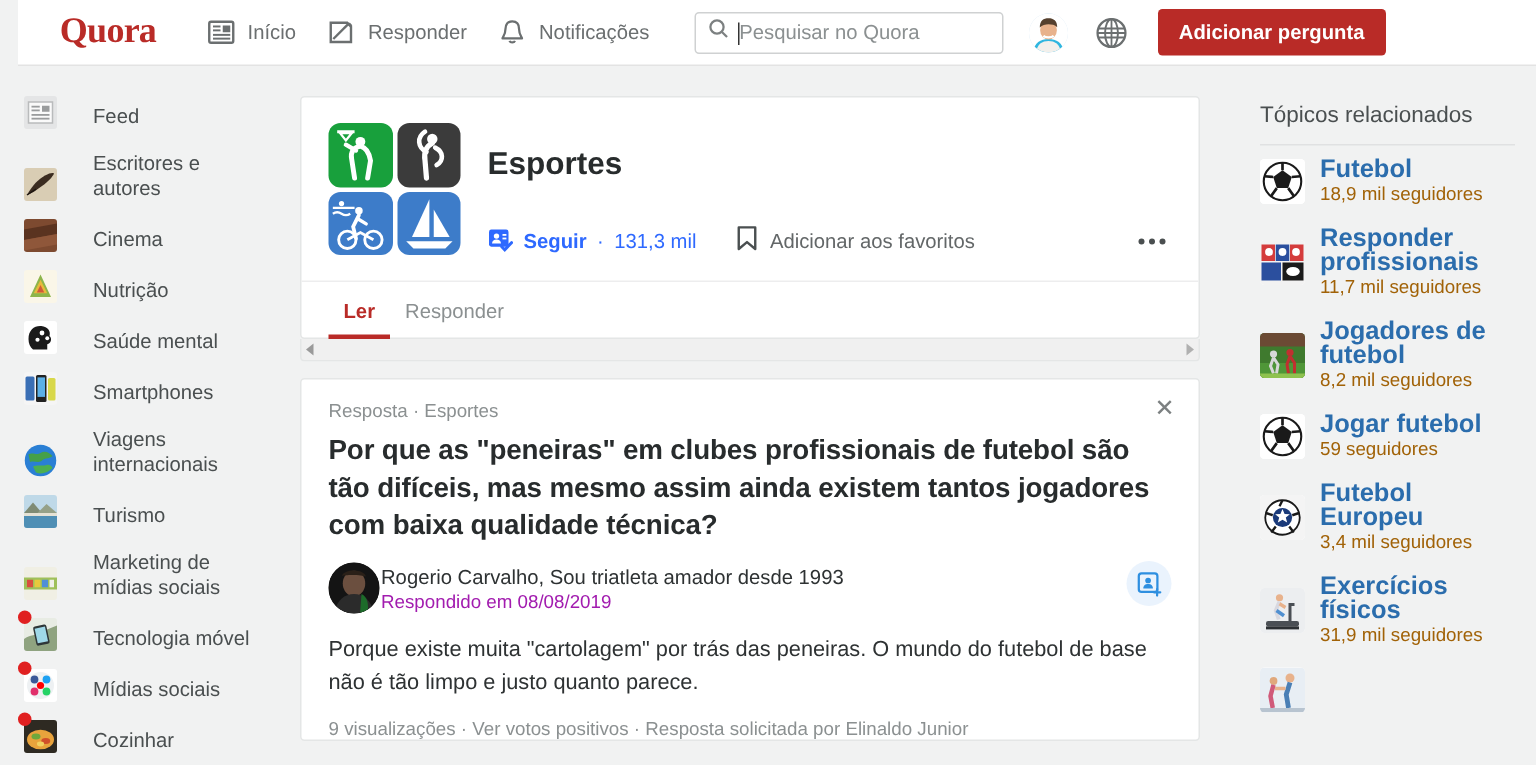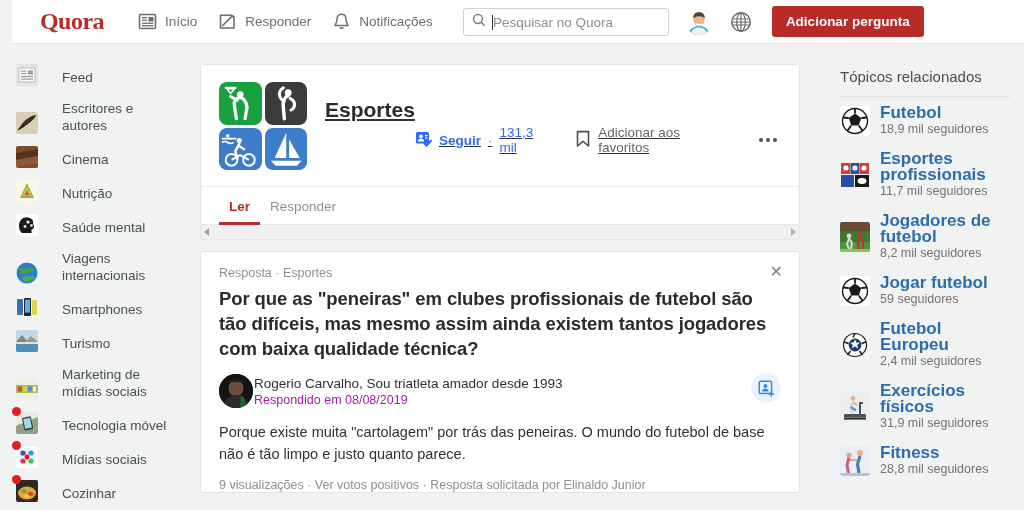--- a/index.html
+++ b/index.html
@@ -147,21 +147,21 @@
   }
   #topic-grid {
     width: 88px; height: 88px;
     flex: 0 0 88px;
     display: grid;
     grid-template-columns: 1fr 1fr;
     grid-template-rows: 1fr 1fr;
     gap: 3px;
   }
   .tile { border-radius: 8px; position: relative; overflow: hidden; }
-  #topic-right { flex: 1; display: flex; flex-direction: row; text-decoration: underline; }
+  #topic-right { flex: 1; display: flex; flex-direction: column; }
   #topic-title {
     font-size: 21px; font-weight: bold;
     color: #282c2d;
     margin-top: 16px;
   }
   #topic-actions {
     display: flex; align-items: center;
     margin-top: 28px; gap: 26px;
   }
   .action {
@@ -285,21 +285,21 @@
   .topic-thumb {
     width: 30px; height: 30px; flex: 0 0 30px;
     border-radius: 3px; overflow: hidden;
     position: relative; background: #fff;
   }
   .topic-name {
     font-size: 17px; font-weight: bold; color: #2b6dad;
     line-height: 16px;
   }
   .topic-followers {
-    font-size: 12.5px; color: #737373; margin-top: 1px;
+    font-size: 12.5px; color: #a16207; margin-top: 1px;
   }
 </style>
 </head>
 <body>
 
 <div id="header">
   <div id="logo">Quora</div>
 
   <div class="navitem">
     <span class="navicon">
@@ -430,41 +430,41 @@
         <path d="M3 12 C3 6 7 3 11.5 3.4 C16 3.8 18 7 17 10 C19 11.5 18 15 15.5 15.5 L15.5 19 L6 19 C4 17.5 3 15 3 12 Z" fill="#1a1a1a"></path>
         <circle cx="12" cy="8" r="1.6" fill="#fff"></circle>
         <circle cx="15.5" cy="11.5" r="1.3" fill="#fff"></circle>
         <circle cx="9" cy="12.5" r="1.4" fill="#fff"></circle>
       </svg>
     </span>
     <span class="slabel">Saúde mental</span>
   </div>
 
   <div class="side-item">
-    <span class="sicon" style="border-radius:50%;">
-      <svg width="22" height="22" viewBox="0 0 22 22">
-        <circle cx="11" cy="11" r="10.5" fill="#2a7fd4"></circle>
-        <path d="M3 7 C6 5 8 8 11 6 C14 4 17 6 19 8 C17 10 14 9 12 11 C10 13 7 11 4 12 Z" fill="#45a049"></path>
-        <path d="M6 15 C9 13.5 12 15 15 14 C17 13.4 18.5 14.6 19 16 C16 19 12 20.5 8 19 Z" fill="#4caf50"></path>
-      </svg>
-    </span>
-    <span class="slabel">Viagens internacionais</span>
-  </div>
-
-  <div class="side-item">
     <span class="sicon">
       <svg width="22" height="22" viewBox="0 0 22 22">
         <rect width="22" height="22" fill="#f5f5f5"></rect>
         <rect x="1" y="3" width="6" height="16" rx="1" fill="#3a6fb5"></rect>
         <rect x="8" y="2" width="7" height="18" rx="1" fill="#222"></rect>
         <rect x="9" y="3.6" width="5" height="13" fill="#5bb0e8"></rect>
         <rect x="16" y="4" width="5" height="15" rx="1" fill="#d8d84a"></rect>
       </svg>
     </span>
     <span class="slabel">Smartphones</span>
+  </div>
+
+  <div class="side-item">
+    <span class="sicon" style="border-radius:50%;">
+      <svg width="22" height="22" viewBox="0 0 22 22">
+        <circle cx="11" cy="11" r="10.5" fill="#2a7fd4"></circle>
+        <path d="M3 7 C6 5 8 8 11 6 C14 4 17 6 19 8 C17 10 14 9 12 11 C10 13 7 11 4 12 Z" fill="#45a049"></path>
+        <path d="M6 15 C9 13.5 12 15 15 14 C17 13.4 18.5 14.6 19 16 C16 19 12 20.5 8 19 Z" fill="#4caf50"></path>
+      </svg>
+    </span>
+    <span class="slabel">Viagens internacionais</span>
   </div>
 
   <div class="side-item">
     <span class="sicon">
       <svg width="22" height="22" viewBox="0 0 22 22">
         <rect width="22" height="22" fill="#bfd9e8"></rect>
         <rect y="12" width="22" height="10" fill="#4f8fb5"></rect>
         <path d="M0 12 L6 5 L12 12 Z" fill="#7f8b74"></path>
         <path d="M9 12 L15 6 L22 12 Z" fill="#96a188"></path>
         <rect y="12" width="22" height="2" fill="#e5e2d5"></rect>
@@ -676,21 +676,21 @@
             <rect x="10.5" y="3" width="9" height="11" fill="#2b4f9e"></rect>
             <rect x="20" y="3" width="9" height="11" fill="#d43c3c"></rect>
             <rect x="1" y="15" width="13" height="12" fill="#2b4f9e"></rect>
             <rect x="15" y="15" width="14" height="12" fill="#1a1a1a"></rect>
             <circle cx="6" cy="8" r="2.6" fill="#fff"></circle>
             <circle cx="15" cy="8" r="2.6" fill="#fff"></circle>
             <circle cx="24" cy="8" r="2.6" fill="#fff"></circle>
             <ellipse cx="22" cy="21" rx="4.5" ry="3" fill="#fff"></ellipse>
           </svg></div>
         <div>
-          <div class="topic-name">Esportes profissionais</div>
+          <div class="topic-name">Responder profissionais</div>
           <div class="topic-followers">11,7 mil seguidores</div>
         </div>
       </div>
       <div class="topic-row">
         <div class="topic-thumb"><svg width="30" height="30" viewBox="0 0 30 30">
             <rect width="30" height="30" fill="#3f7a2e"></rect>
             <rect y="20" width="30" height="10" fill="#4f9638"></rect>
             <rect y="0" width="30" height="9" fill="#6b4a34"></rect>
             <circle cx="9" cy="14" r="2.4" fill="#d8d8d8"></circle>
             <path d="M9 16.4 L7 22 L9 27 M9 16.4 L12 21 L11 27" stroke="#d8d8d8" stroke-width="2" fill="none"></path>
@@ -718,21 +718,21 @@
       <div class="topic-row">
         <div class="topic-thumb"><svg width="30" height="30" viewBox="0 0 30 30">
             <rect width="30" height="30" fill="#f4f4f4"></rect>
             <circle cx="15" cy="15" r="11.5" fill="#fff" stroke="#1a1a1a" stroke-width="1.2"></circle>
             <circle cx="15" cy="15" r="6.4" fill="#1a3a7a"></circle>
             <path d="M15 9.4 L16.4 12.6 L19.9 12.8 L17.2 15 L18.1 18.4 L15 16.5 L11.9 18.4 L12.8 15 L10.1 12.8 L13.6 12.6 Z" fill="#fff"></path>
             <path d="M15 3.5 L13 7.5 M26 12 L21.5 13.5 M22.5 25 L19.5 21 M7.5 25 L10.5 21 M4 12 L8.5 13.5" stroke="#1a1a1a" stroke-width="1.6"></path>
           </svg></div>
         <div>
           <div class="topic-name">Futebol Europeu</div>
-          <div class="topic-followers">2,4 mil seguidores</div>
+          <div class="topic-followers">3,4 mil seguidores</div>
         </div>
       </div>
       <div class="topic-row">
         <div class="topic-thumb"><svg width="30" height="30" viewBox="0 0 30 30">
             <rect width="30" height="30" fill="#eceef0"></rect>
             <circle cx="13" cy="6.5" r="2.4" fill="#e8b28c"></circle>
             <path d="M13 9 L10.5 15 L12.5 21" stroke="#d8d8e0" stroke-width="2.6" fill="none"></path>
             <path d="M13 10.5 L17 13" stroke="#e8b28c" stroke-width="2.2" fill="none"></path>
             <path d="M11 15 L16 18.5" stroke="#4f8fd0" stroke-width="2.4" fill="none"></path>
             <rect x="4" y="22" width="22" height="3.6" rx="1.4" fill="#4a4f55"></rect>
@@ -747,19 +747,15 @@
       <div class="topic-row">
         <div class="topic-thumb"><svg width="30" height="30" viewBox="0 0 30 30">
             <rect width="30" height="30" fill="#e8eef4"></rect>
             <circle cx="20" cy="7" r="3" fill="#e8b28c"></circle>
             <path d="M20 10 L17.5 18 L19 27" stroke="#4a7fb5" stroke-width="3.2" fill="none"></path>
             <circle cx="9" cy="9" r="2.6" fill="#e0a87c"></circle>
             <path d="M9 11.6 L7 19 L8.5 27" stroke="#d05a7a" stroke-width="3" fill="none"></path>
             <path d="M10 14 L17 14" stroke="#e8b28c" stroke-width="2.2"></path>
             <rect y="27" width="30" height="3" fill="#b8c4d0"></rect>
           </svg></div>
-        <div>
-          <div class="topic-name">Fitness</div>
-          <div class="topic-followers">28,8 mil seguidores</div>
-        </div>
       </div>
     </div>
 </div>
 
 </body></html>

